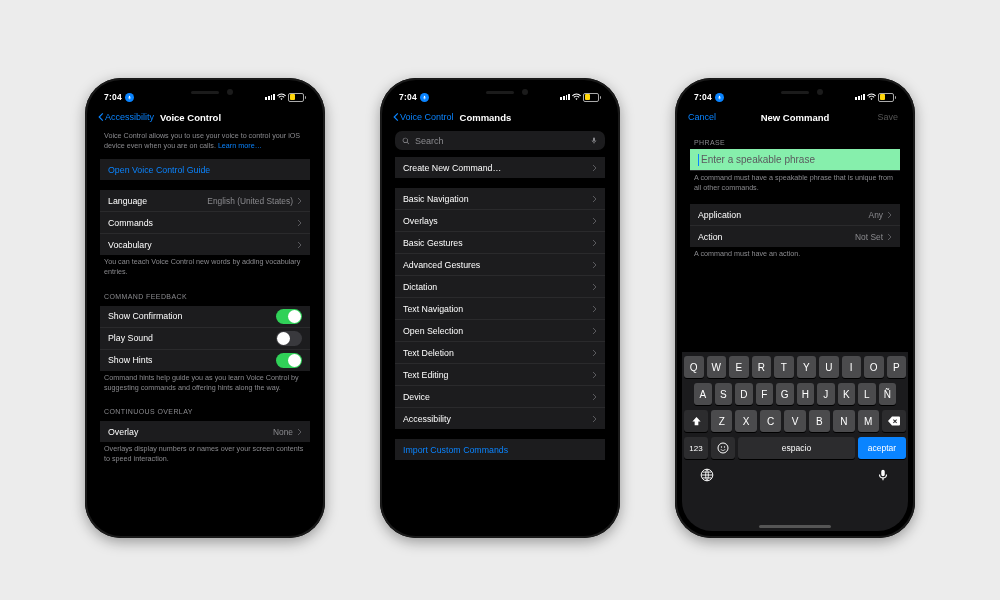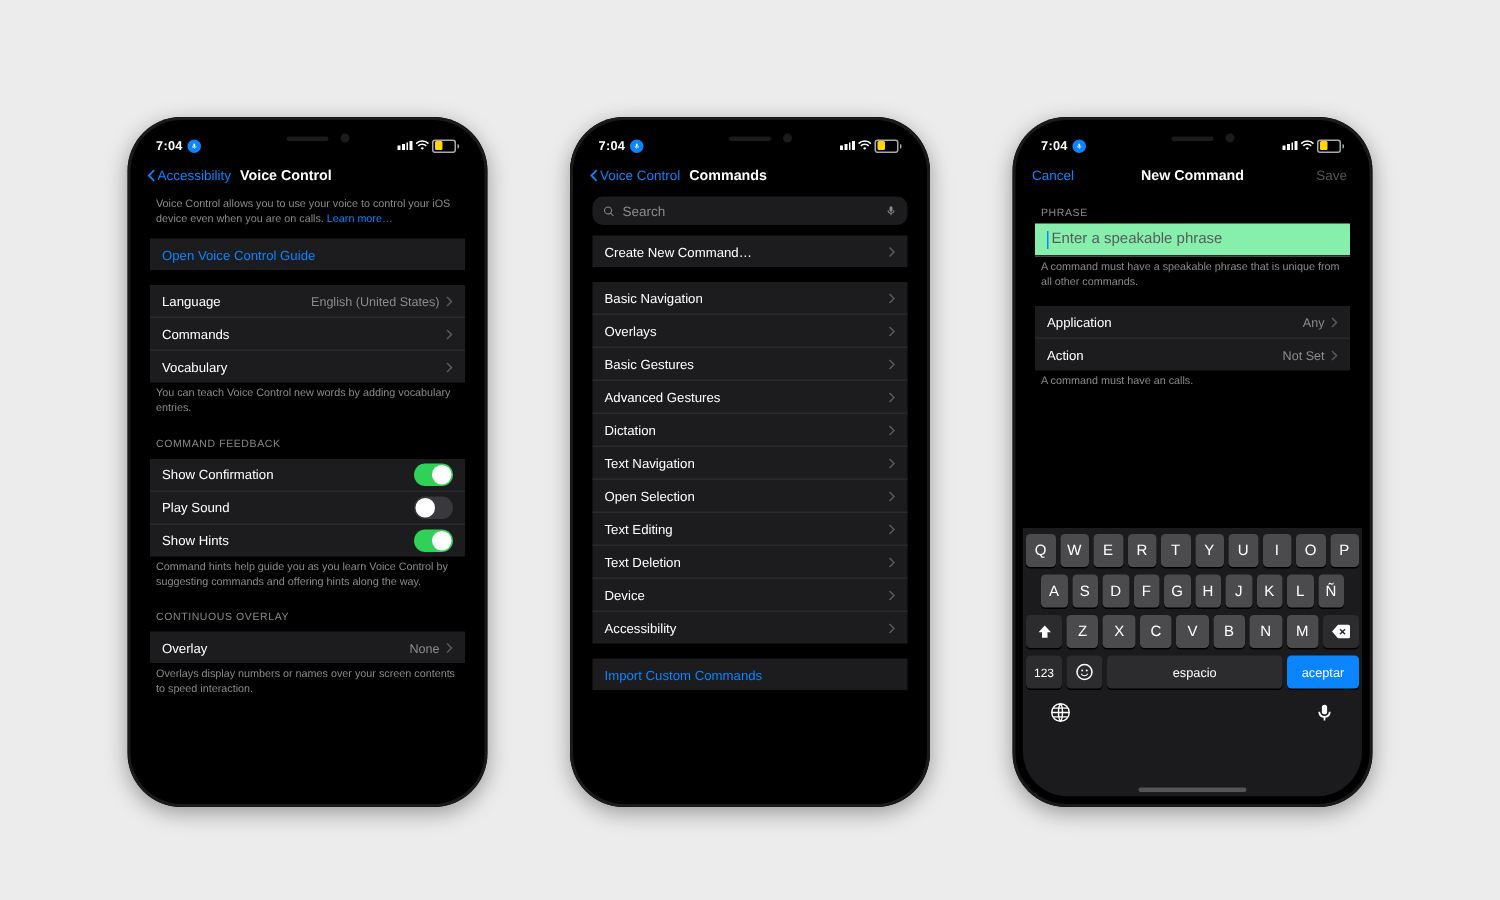--- a/index.html
+++ b/index.html
@@ -446,27 +446,27 @@
                 <polyline points="2,2 8,8 2,14"></polyline>
               </svg>
             </div>
           <div class="cell">
               <span class="label">Open Selection</span>
               <svg class="chev-r" viewBox="0 0 10 16">
                 <polyline points="2,2 8,8 2,14"></polyline>
               </svg>
             </div>
           <div class="cell">
+              <span class="label">Text Deletion</span>
+              <svg class="chev-r" viewBox="0 0 10 16">
+                <polyline points="2,2 8,8 2,14"></polyline>
+              </svg>
+            </div>
+          <div class="cell">
               <span class="label">Text Editing</span>
-              <svg class="chev-r" viewBox="0 0 10 16">
-                <polyline points="2,2 8,8 2,14"></polyline>
-              </svg>
-            </div>
-          <div class="cell">
-              <span class="label">Text Deletion</span>
               <svg class="chev-r" viewBox="0 0 10 16">
                 <polyline points="2,2 8,8 2,14"></polyline>
               </svg>
             </div>
           <div class="cell">
               <span class="label">Device</span>
               <svg class="chev-r" viewBox="0 0 10 16">
                 <polyline points="2,2 8,8 2,14"></polyline>
               </svg>
             </div>
@@ -541,21 +541,21 @@
           <div class="cell">
             <span class="label">Action</span>
             <span class="val">
                 <span>Not Set</span>
                 <svg class="chev-r" viewBox="0 0 10 16">
                   <polyline points="2,2 8,8 2,14"></polyline>
                 </svg>
               </span>
           </div>
         </div>
-        <div class="desc">A command must have an calls.</div>
+        <div class="desc">A command must have an action.</div>
       </div>
 
       <div class="kbd">
         <div class="k-row r1">
           <div class="key">Q</div>
           <div class="key">W</div>
           <div class="key">E</div>
           <div class="key">R</div>
           <div class="key">T</div>
           <div class="key">Y</div>

